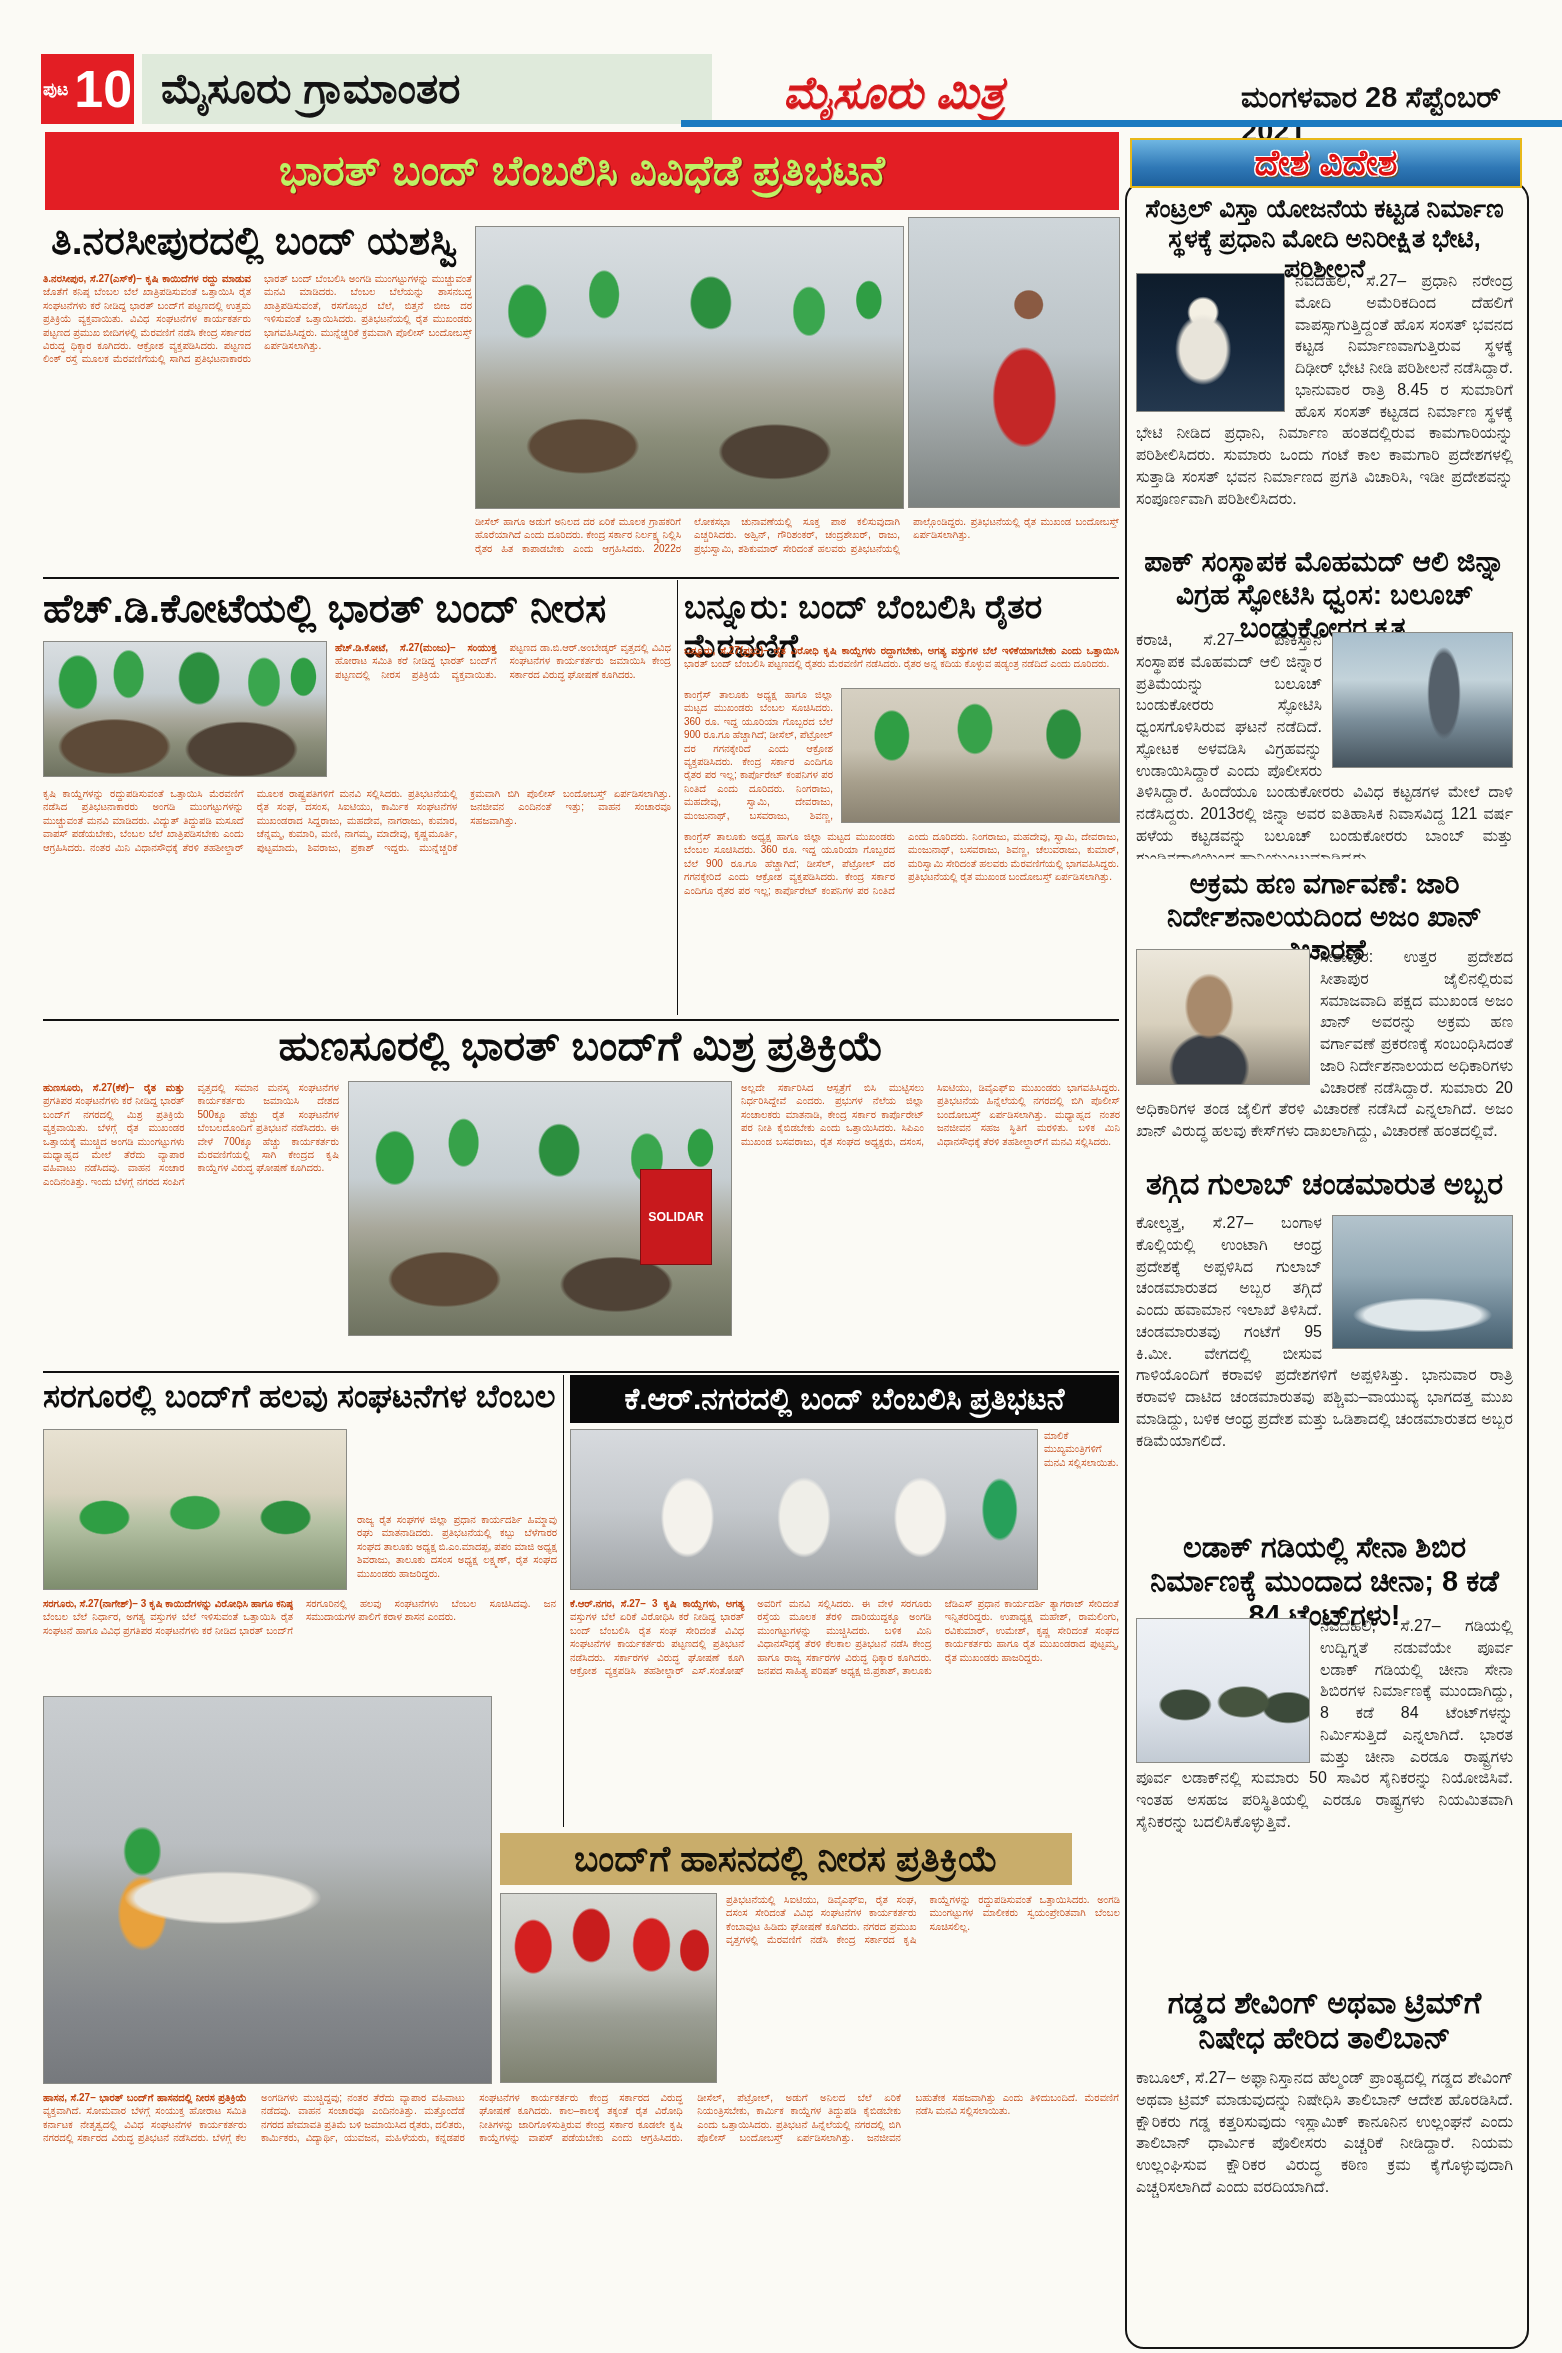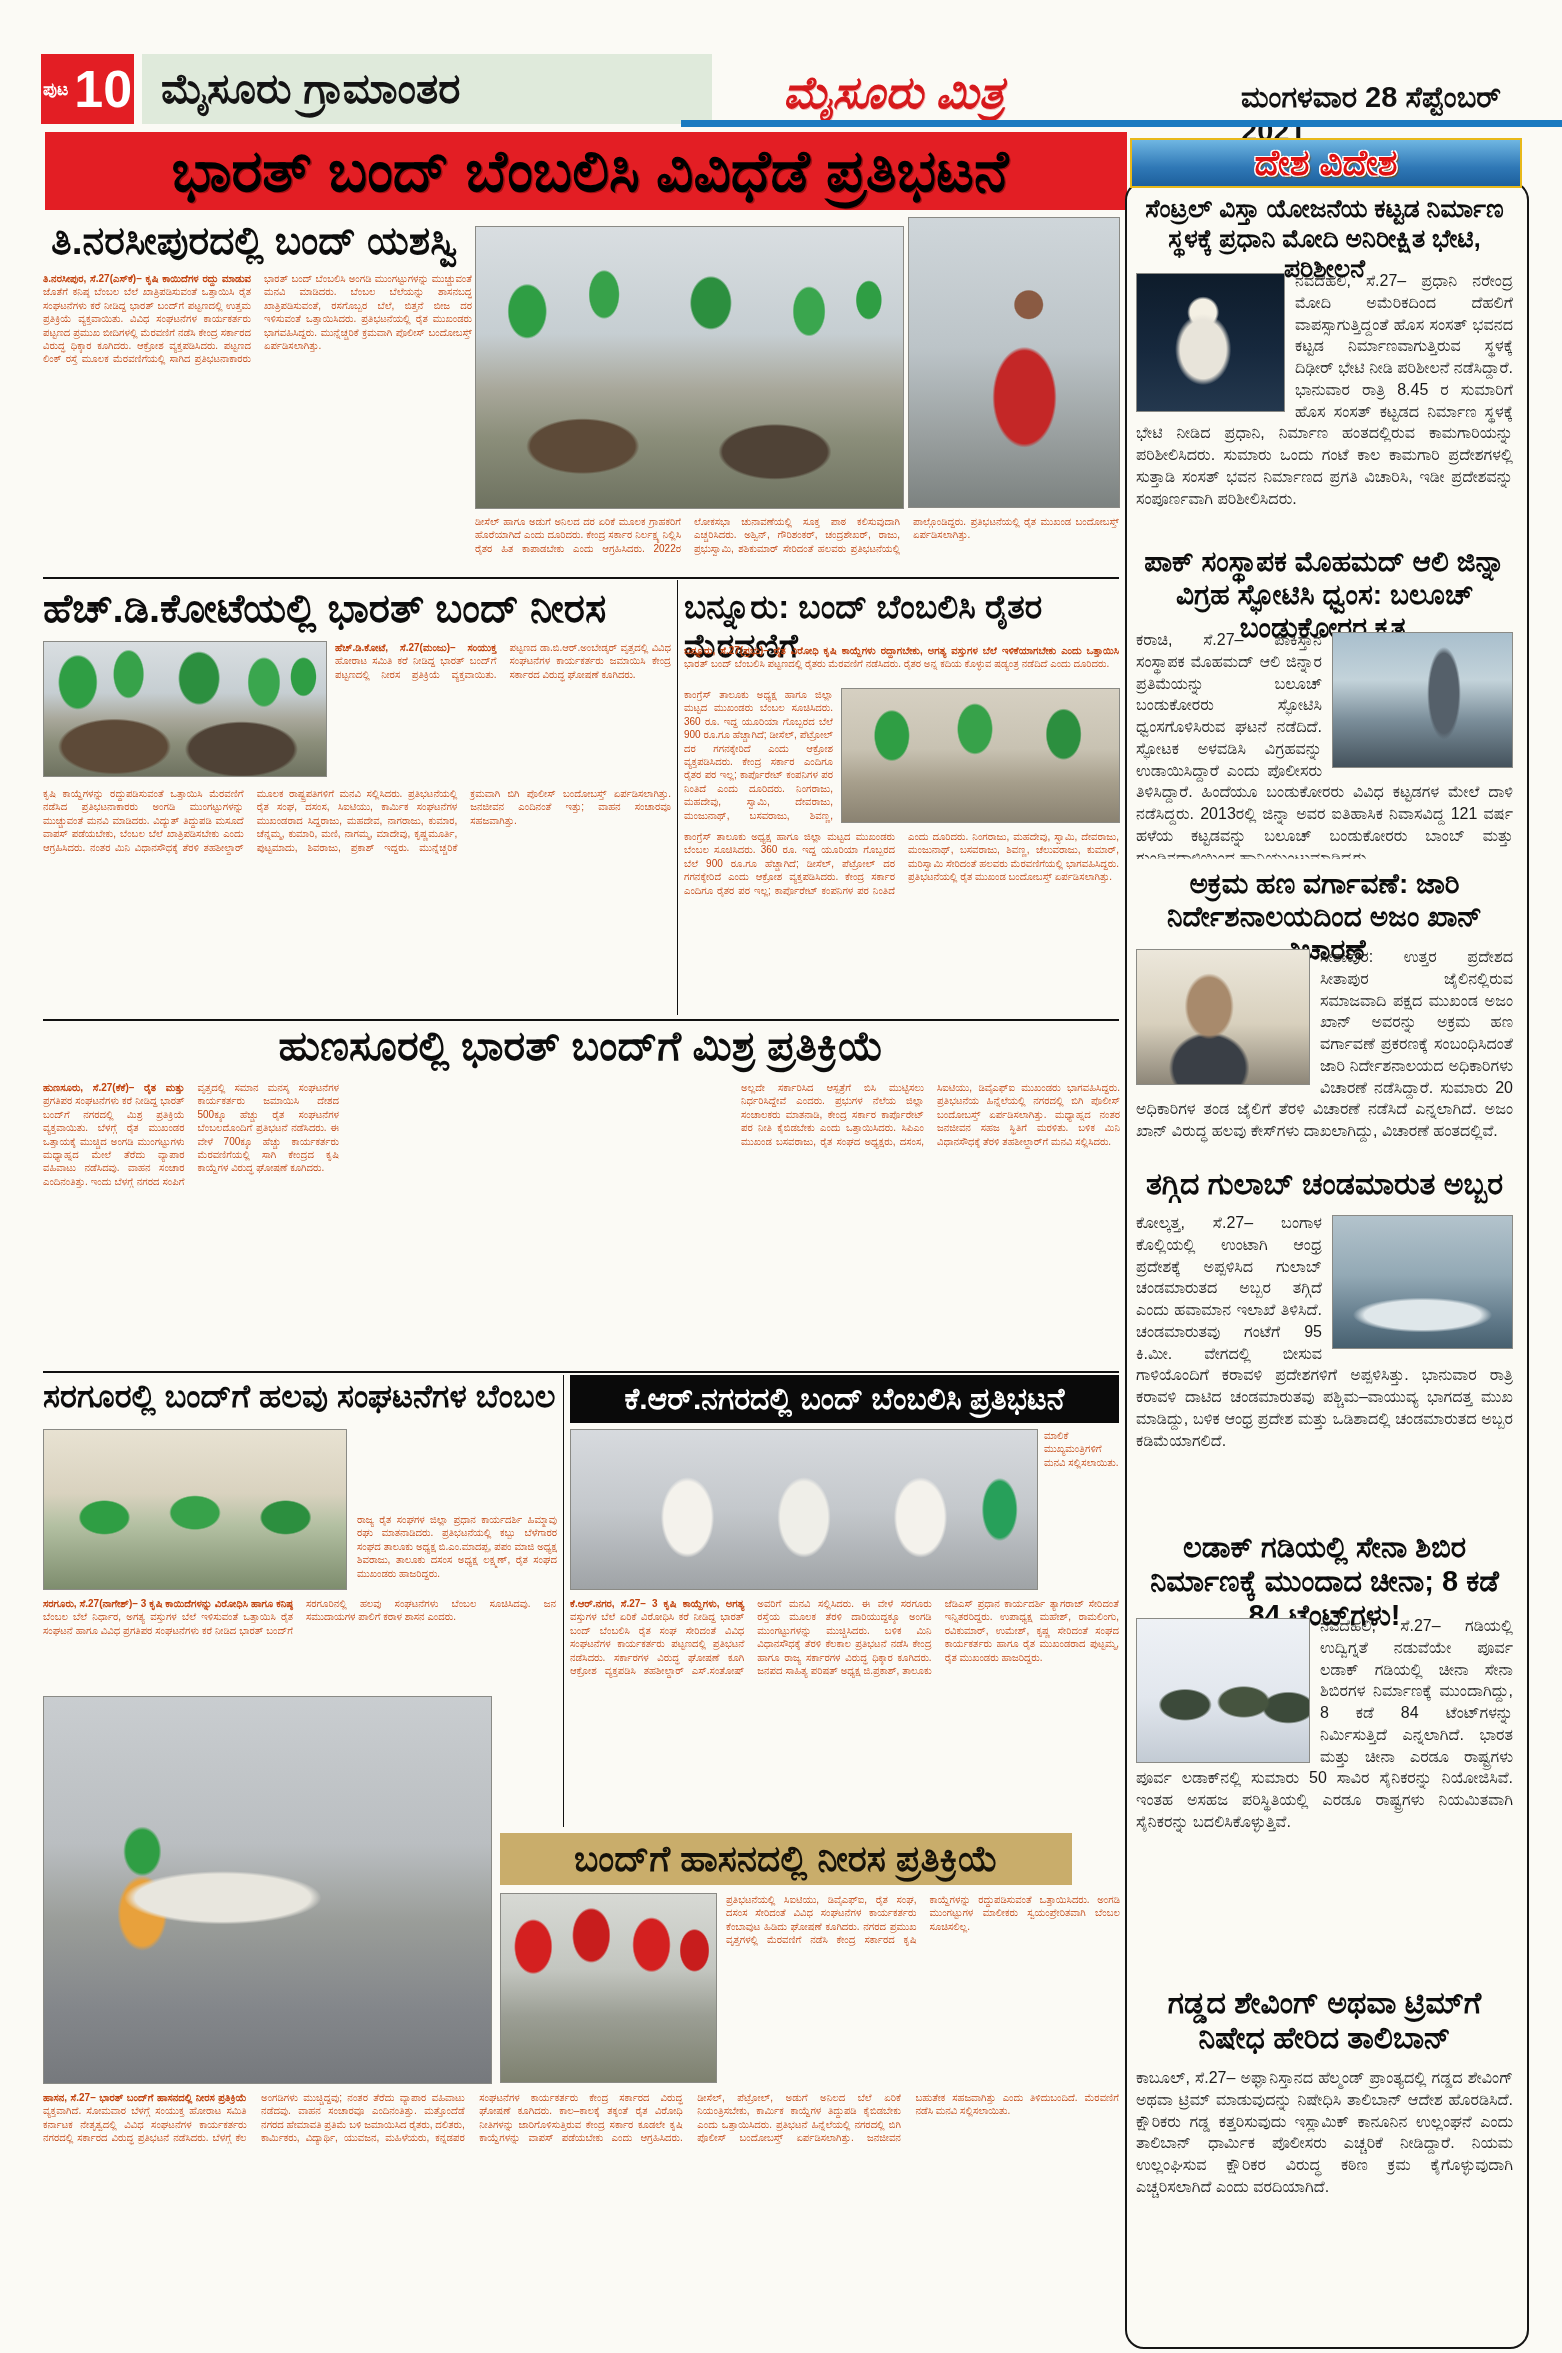--- a/index.html
+++ b/index.html
@@ -13,22 +13,22 @@
   .lead::first-line{font-weight:bold;}
   .hl{font-weight:bold;color:#0d0d0d;letter-spacing:0;}
   .photo{border:0.7px solid #8a8a85;box-sizing:border-box;}
   .divider{background:#111;}
   
   #pagebox{background:#e31e24;color:#fff;display:flex;align-items:center;justify-content:center;gap:5.8px;}
   #sectionbox{background:#dfeadb;display:flex;align-items:center;padding-left:19px;font-weight:bold;font-size:42px;color:#141414;}
   #masthead{color:#d6191c;font-weight:bold;font-style:italic;font-size:45px;text-shadow:0.7px 0.7px 0 #f5b5b5;}
   #dateline{font-size:29px;font-weight:600;color:#121212;}
   
-  #mainbanner{background:#e31e24;color:#000000;display:flex;align-items:center;justify-content:center;
-              font-weight:bold;font-size:58px;text-shadow:1.4px 1.4px 0 #9e0f12;padding-left:8px;}
+  #mainbanner{background:#e31e24;color:#bef264;display:flex;align-items:center;justify-content:center;
+              font-weight:bold;font-size:42px;text-shadow:1.4px 1.4px 0 #9e0f12;}
   
   #worldbox{border:2.2px solid #151515;border-radius:19px;background:#fbfaf4;}
   #worldbanner{background:linear-gradient(180deg,#6fb6e2 0%,#2f78b6 60%,#1d5f9c 100%);
                border:2.2px solid #e8b818;display:flex;align-items:center;justify-content:center;
                font-size:36px;font-weight:bold;color:#e01010;
                text-shadow:-1.4px -1.4px 0 #fff,1.4px -1.4px 0 #fff,-1.4px 1.4px 0 #fff,1.4px 1.4px 0 #fff,2.2px 2.2px 1.4px #7a4a00;}
   .whl{font-weight:bold;text-align:center;color:#0d0d0d;}
   .wbody{font-size:16px;line-height:1.36;text-align:justify;overflow:hidden;color:#1b1b1b;}
   .wphoto-l{float:left;margin:2.9px 10px 4.3px 0;}
   .wphoto-r{float:right;margin:2.9px 0 4.3px 10px;}
@@ -129,20 +129,23 @@
 
   <div class="abs hl" style="left:684px;top:588px;width:435px;font-size:33px;">ಬನ್ನೂರು: ಬಂದ್ ಬೆಂಬಲಿಸಿ ರೈತರ ಮೆರವಣಿಗೆ</div>
   <div class="abs bodytxt lead" style="left:684px;top:644px;width:435px;height:41px;">ಬನ್ನೂರು, ಸೆ.27(ಪ್ರಭು)– ರೈತ ವಿರೋಧಿ ಕೃಷಿ ಕಾಯ್ದೆಗಳು ರದ್ದಾಗಬೇಕು, ಅಗತ್ಯ ವಸ್ತುಗಳ ಬೆಲೆ ಇಳಿಕೆಯಾಗಬೇಕು ಎಂದು ಒತ್ತಾಯಿಸಿ ಭಾರತ್ ಬಂದ್ ಬೆಂಬಲಿಸಿ ಪಟ್ಟಣದಲ್ಲಿ ರೈತರು ಮೆರವಣಿಗೆ ನಡೆಸಿದರು. ರೈತರ ಅನ್ನ ಕದಿಯ ಕೊಳ್ಳುವ ಷಡ್ಯಂತ್ರ ನಡೆದಿದೆ ಎಂದು ದೂರಿದರು.</div>
   <div class="abs photo ph-sit" style="left:841px;top:688px;width:279px;height:135px;"></div>
   <div class="abs bodytxt" style="left:684px;top:688px;width:149px;height:135px;">ಕಾಂಗ್ರೆಸ್ ತಾಲೂಕು ಅಧ್ಯಕ್ಷ ಹಾಗೂ ಜಿಲ್ಲಾ ಮಟ್ಟದ ಮುಖಂಡರು ಬೆಂಬಲ ಸೂಚಿಸಿದರು. 360 ರೂ. ಇದ್ದ ಯೂರಿಯಾ ಗೊಬ್ಬರದ ಬೆಲೆ 900 ರೂ.ಗೂ ಹೆಚ್ಚಾಗಿದೆ; ಡೀಸೆಲ್, ಪೆಟ್ರೋಲ್ ದರ ಗಗನಕ್ಕೇರಿದೆ ಎಂದು ಆಕ್ರೋಶ ವ್ಯಕ್ತಪಡಿಸಿದರು. ಕೇಂದ್ರ ಸರ್ಕಾರ ಎಂದಿಗೂ ರೈತರ ಪರ ಇಲ್ಲ; ಕಾರ್ಪೊರೇಟ್ ಕಂಪನಿಗಳ ಪರ ನಿಂತಿದೆ ಎಂದು ದೂರಿದರು. ನಿಂಗರಾಜು, ಮಹದೇವು, ಸ್ವಾಮಿ, ದೇವರಾಜು, ಮಂಜುನಾಥ್, ಬಸವರಾಜು, ಶಿವಣ್ಣ, ಚೆಲುವರಾಜು, ಕುಮಾರ್, ಮರಿಸ್ವಾಮಿ ಸೇರಿದಂತೆ ಹಲವರು ಮೆರವಣಿಗೆಯಲ್ಲಿ ಭಾಗವಹಿಸಿದ್ದರು. ಪ್ರತಿಭಟನೆಯಲ್ಲಿ ರೈತ ಮುಖಂಡ ಬಂದೋಬಸ್ತ್ ಏರ್ಪಡಿಸಲಾಗಿತ್ತು.</div>
   <div class="abs bodytxt cols2" style="left:684px;top:830px;width:435px;height:183px;">ಕಾಂಗ್ರೆಸ್ ತಾಲೂಕು ಅಧ್ಯಕ್ಷ ಹಾಗೂ ಜಿಲ್ಲಾ ಮಟ್ಟದ ಮುಖಂಡರು ಬೆಂಬಲ ಸೂಚಿಸಿದರು. 360 ರೂ. ಇದ್ದ ಯೂರಿಯಾ ಗೊಬ್ಬರದ ಬೆಲೆ 900 ರೂ.ಗೂ ಹೆಚ್ಚಾಗಿದೆ; ಡೀಸೆಲ್, ಪೆಟ್ರೋಲ್ ದರ ಗಗನಕ್ಕೇರಿದೆ ಎಂದು ಆಕ್ರೋಶ ವ್ಯಕ್ತಪಡಿಸಿದರು. ಕೇಂದ್ರ ಸರ್ಕಾರ ಎಂದಿಗೂ ರೈತರ ಪರ ಇಲ್ಲ; ಕಾರ್ಪೊರೇಟ್ ಕಂಪನಿಗಳ ಪರ ನಿಂತಿದೆ ಎಂದು ದೂರಿದರು. ನಿಂಗರಾಜು, ಮಹದೇವು, ಸ್ವಾಮಿ, ದೇವರಾಜು, ಮಂಜುನಾಥ್, ಬಸವರಾಜು, ಶಿವಣ್ಣ, ಚೆಲುವರಾಜು, ಕುಮಾರ್, ಮರಿಸ್ವಾಮಿ ಸೇರಿದಂತೆ ಹಲವರು ಮೆರವಣಿಗೆಯಲ್ಲಿ ಭಾಗವಹಿಸಿದ್ದರು. ಪ್ರತಿಭಟನೆಯಲ್ಲಿ ರೈತ ಮುಖಂಡ ಬಂದೋಬಸ್ತ್ ಏರ್ಪಡಿಸಲಾಗಿತ್ತು.</div>
 
   <div class="abs divider" style="left:43px;top:1019px;width:1076px;height:2.2px;"></div>
 
   <div class="abs hl" style="left:43px;top:1023px;width:1076px;font-size:41px;text-align:center;">ಹುಣಸೂರಲ್ಲಿ ಭಾರತ್ ಬಂದ್‌ಗೆ ಮಿಶ್ರ ಪ್ರತಿಕ್ರಿಯೆ</div>
+  <div class="abs photo ph-crowd" style="left:348px;top:1081px;width:384px;height:255px;">
+    <div id="solidar">SOLIDAR</div>
+  </div>
   <div class="abs bodytxt cols2 lead" style="left:43px;top:1081px;width:296px;height:281px;">ಹುಣಸೂರು, ಸೆ.27(ಕೆಕೆ)– ರೈತ ಮತ್ತು ಪ್ರಗತಿಪರ ಸಂಘಟನೆಗಳು ಕರೆ ನೀಡಿದ್ದ ಭಾರತ್ ಬಂದ್‌ಗೆ ನಗರದಲ್ಲಿ ಮಿಶ್ರ ಪ್ರತಿಕ್ರಿಯೆ ವ್ಯಕ್ತವಾಯಿತು. ಬೆಳಗ್ಗೆ ರೈತ ಮುಖಂಡರ ಒತ್ತಾಯಕ್ಕೆ ಮುಚ್ಚಿದ ಅಂಗಡಿ ಮುಂಗಟ್ಟುಗಳು ಮಧ್ಯಾಹ್ನದ ಮೇಲೆ ತೆರೆದು ವ್ಯಾಪಾರ ವಹಿವಾಟು ನಡೆಸಿದವು. ವಾಹನ ಸಂಚಾರ ಎಂದಿನಂತಿತ್ತು. ಇಂದು ಬೆಳಗ್ಗೆ ನಗರದ ಸಂಪಿಗೆ ವೃತ್ತದಲ್ಲಿ ಸಮಾನ ಮನಸ್ಕ ಸಂಘಟನೆಗಳ ಕಾರ್ಯಕರ್ತರು ಜಮಾಯಿಸಿ ದೇಶದ 500ಕ್ಕೂ ಹೆಚ್ಚು ರೈತ ಸಂಘಟನೆಗಳ ಬೆಂಬಲದೊಂದಿಗೆ ಪ್ರತಿಭಟನೆ ನಡೆಸಿದರು. ಈ ವೇಳೆ 700ಕ್ಕೂ ಹೆಚ್ಚು ಕಾರ್ಯಕರ್ತರು ಮೆರವಣಿಗೆಯಲ್ಲಿ ಸಾಗಿ ಕೇಂದ್ರದ ಕೃಷಿ ಕಾಯ್ದೆಗಳ ವಿರುದ್ಧ ಘೋಷಣೆ ಕೂಗಿದರು.</div>
   <div class="abs bodytxt cols2" style="left:741px;top:1081px;width:379px;height:281px;">ಅಲ್ಲದೇ ಸರ್ಕಾರಿಸಿದ ಆಸ್ಪತ್ರೆಗೆ ಬಿಸಿ ಮುಟ್ಟಿಸಲು ನಿರ್ಧರಿಸಿದ್ದೇವೆ ಎಂದರು. ಪ್ರಭುಗಳ ನೆಲೆಯ ಜಿಲ್ಲಾ ಸಂಚಾಲಕರು ಮಾತನಾಡಿ, ಕೇಂದ್ರ ಸರ್ಕಾರ ಕಾರ್ಪೊರೇಟ್ ಪರ ನೀತಿ ಕೈಬಿಡಬೇಕು ಎಂದು ಒತ್ತಾಯಿಸಿದರು. ಸಿಪಿಎಂ ಮುಖಂಡ ಬಸವರಾಜು, ರೈತ ಸಂಘದ ಅಧ್ಯಕ್ಷರು, ದಸಂಸ, ಸಿಐಟಿಯು, ಡಿವೈಎಫ್‌ಐ ಮುಖಂಡರು ಭಾಗವಹಿಸಿದ್ದರು. ಪ್ರತಿಭಟನೆಯ ಹಿನ್ನೆಲೆಯಲ್ಲಿ ನಗರದಲ್ಲಿ ಬಿಗಿ ಪೊಲೀಸ್ ಬಂದೋಬಸ್ತ್ ಏರ್ಪಡಿಸಲಾಗಿತ್ತು. ಮಧ್ಯಾಹ್ನದ ನಂತರ ಜನಜೀವನ ಸಹಜ ಸ್ಥಿತಿಗೆ ಮರಳಿತು. ಬಳಿಕ ಮಿನಿ ವಿಧಾನಸೌಧಕ್ಕೆ ತೆರಳಿ ತಹಶೀಲ್ದಾರ್‌ಗೆ ಮನವಿ ಸಲ್ಲಿಸಿದರು.</div>
 
   <div class="abs divider" style="left:43px;top:1371px;width:1076px;height:2.2px;"></div>
   <div class="abs divider" style="left:563px;top:1375px;width:1.4px;height:452px;"></div>
 
   <div class="abs hl" style="left:43px;top:1378px;width:513px;font-size:32px;">ಸರಗೂರಲ್ಲಿ ಬಂದ್‌ಗೆ ಹಲವು ಸಂಘಟನೆಗಳ ಬೆಂಬಲ</div>
   <div class="abs photo ph-stage" style="left:43px;top:1429px;width:304px;height:161px;"></div>
   <div class="abs bodytxt" style="left:357px;top:1513px;width:200px;height:161px;">ರಾಜ್ಯ ರೈತ ಸಂಘಗಳ ಜಿಲ್ಲಾ ಪ್ರಧಾನ ಕಾರ್ಯದರ್ಶಿ ಹಿಮ್ಮಾವು ರಘು ಮಾತನಾಡಿದರು. ಪ್ರತಿಭಟನೆಯಲ್ಲಿ ಕಬ್ಬು ಬೆಳೆಗಾರರ ಸಂಘದ ತಾಲೂಕು ಅಧ್ಯಕ್ಷ ಬಿ.ಎಂ.ಮಾದಪ್ಪ, ಪಪಂ ಮಾಜಿ ಅಧ್ಯಕ್ಷ ಶಿವರಾಜು, ತಾಲೂಕು ದಸಂಸ ಅಧ್ಯಕ್ಷ ಲಕ್ಷ್ಮಣ್, ರೈತ ಸಂಘದ ಮುಖಂಡರು ಹಾಜರಿದ್ದರು.</div>
   <div class="abs bodytxt cols2 lead" style="left:43px;top:1597px;width:513px;height:91px;">ಸರಗೂರು, ಸೆ.27(ನಾಗೇಶ್)– 3 ಕೃಷಿ ಕಾಯಿದೆಗಳನ್ನು ವಿರೋಧಿಸಿ ಹಾಗೂ ಕನಿಷ್ಠ ಬೆಂಬಲ ಬೆಲೆ ನಿರ್ಧಾರ, ಅಗತ್ಯ ವಸ್ತುಗಳ ಬೆಲೆ ಇಳಿಸುವಂತೆ ಒತ್ತಾಯಿಸಿ ರೈತ ಸಂಘಟನೆ ಹಾಗೂ ವಿವಿಧ ಪ್ರಗತಿಪರ ಸಂಘಟನೆಗಳು ಕರೆ ನೀಡಿದ ಭಾರತ್ ಬಂದ್‌ಗೆ ಸರಗೂರಿನಲ್ಲಿ ಹಲವು ಸಂಘಟನೆಗಳು ಬೆಂಬಲ ಸೂಚಿಸಿದವು. ಜನ ಸಮುದಾಯಗಳ ಪಾಲಿಗೆ ಕರಾಳ ಶಾಸನ ಎಂದರು.</div>

